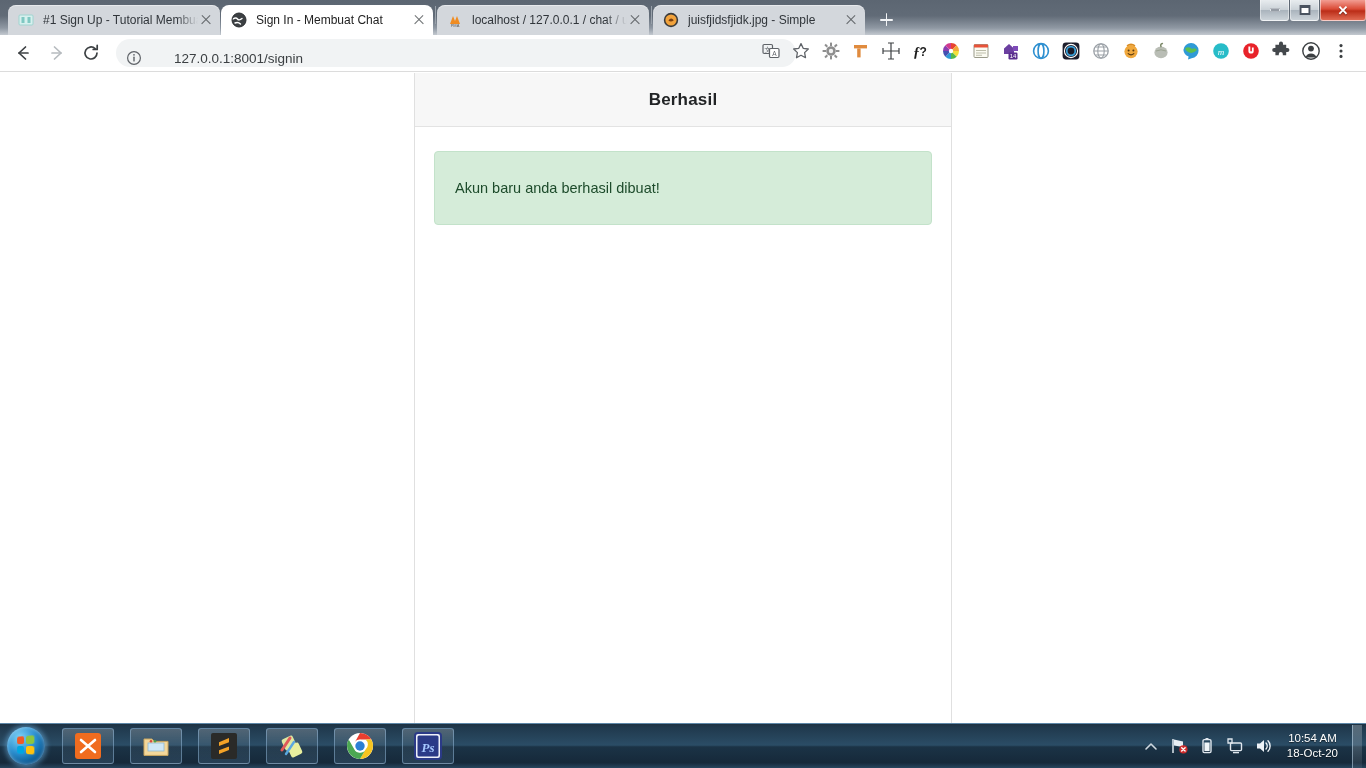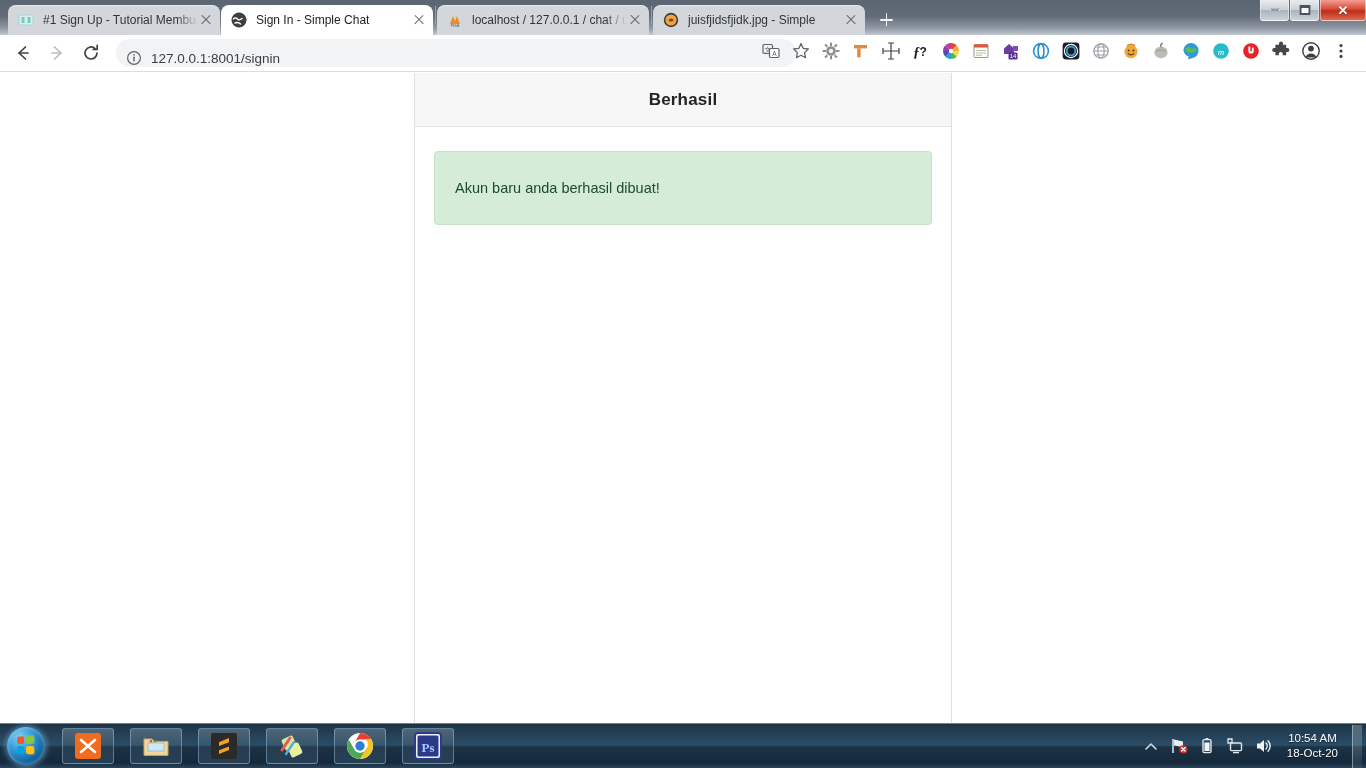--- a/index.html
+++ b/index.html
@@ -76,20 +76,21 @@
   #toolbar {
     height:37px; width:100%; background:#fff; display:flex; align-items:center;
     padding:0 8px; border-bottom:1px solid #dcdcdc;
   }
   .nav-btn { width:30px; height:30px; position:relative; flex:0 0 30px; margin-right:4px; }
   .nav-btn svg { position:absolute; left:50%; top:50%; transform:translate(-50%,-50%); }
   #omnibox {
     flex:1 1 auto; height:28px; background:#f1f3f4; border-radius:14px;
     display:flex; align-items:center; padding:10px 12px 0 10px; margin:0 8px 0 6px;
     max-width:none;
+    gap:23px;
   }
   #site-info-icon { width:16px; height:16px; flex:0 0 16px; margin-right:9px; }
   #omnibox-url { font-size:13.5px; color:#3c4043; white-space:nowrap; }
   .tb-icon { width:24px; height:24px; flex:0 0 24px; margin:0 3px; position:relative; }
   #toolbar-icons { display:flex; align-items:center; flex:0 0 auto; }
   #omnibox-right { display:flex; align-items:center; flex:0 0 auto; margin-left:-46px; }
 
   
   #page-viewport {
     position:absolute; left:0; top:73px; width:1366px; height:650px;
@@ -122,21 +123,21 @@
   }
   .orb-circle {
     position:absolute; left:50%; top:50%; transform:translate(-50%,-50%);
     width:38px; height:38px; border-radius:50%;
     background:radial-gradient(circle at 34% 28%,#7fd3f7 0%,#2a8fd0 42%,#0d5c96 70%,#063d6a 100%);
     box-shadow:0 0 5px 2px rgba(120,200,255,.45), inset 0 0 4px rgba(255,255,255,.5);
     overflow:hidden;
   }
   .orb-flag { position:absolute; left:9px; top:9px; width:20px; height:20px; transform:perspective(28px) rotateY(-14deg); }
   .orb-q { position:absolute; width:8.2px; height:8.2px; border-radius:2px; }
-  #taskbar-apps { display:flex; align-items:flex-start; margin-left:12px; gap:16px; }
+  #taskbar-apps { display:flex; align-items:flex-start; margin-left:12px; gap:16px;font-style:italic; }
   .tb-app {
     width:52px; height:36px; border:1px solid rgba(160,200,235,.45); border-radius:3px;
     background:linear-gradient(to bottom,rgba(255,255,255,.22),rgba(255,255,255,.05) 50%,rgba(120,170,210,.18));
     position:relative;
   }
   .tb-app-ico { position:absolute; left:50%; top:50%; transform:translate(-50%,-50%); width:30px; height:30px; }
   #tray { margin-left:auto; display:flex; align-items:center; padding-right:4px; }
   .tray-ico { width:20px; height:22px; margin:0 4px; position:relative; }
   #tray-clock {
     color:#fff; font-size:11.5px; line-height:15px; text-align:center;
@@ -168,21 +169,21 @@
     </div>
 
     <div class="tab active">
       <span class="favicon">
         <svg width="16" height="16" viewBox="0 0 16 16">
           <circle cx="8" cy="8" r="7" fill="#3c4043"></circle>
           <path d="M2 7 Q5 5 6.5 7 T11 6.5 M4 11 Q7 9.5 9.5 12" stroke="#fff" stroke-width="1.4" fill="none" stroke-linecap="round"></path>
           <circle cx="8" cy="8" r="7" fill="none" stroke="#2b2e31" stroke-width="1"></circle>
         </svg>
       </span>
-      <span class="tab-title">Sign In - Simple Chat</span>
+      <span class="tab-title">Sign In - Membuat Chat</span>
       <span class="tab-close"></span>
     </div>
 
     <span class="tab-sep"></span>
 
     <div class="tab">
       <span class="favicon">
         <svg width="16" height="16" viewBox="0 0 16 16">
           <path d="M3 12 L6 4 L8 9 L10 4 L13 12 Z" fill="#f08c21"></path>
           <text x="8" y="15" font-size="4" fill="#5c5c5c" text-anchor="middle" font-family="Liberation Sans">PMA</text>

